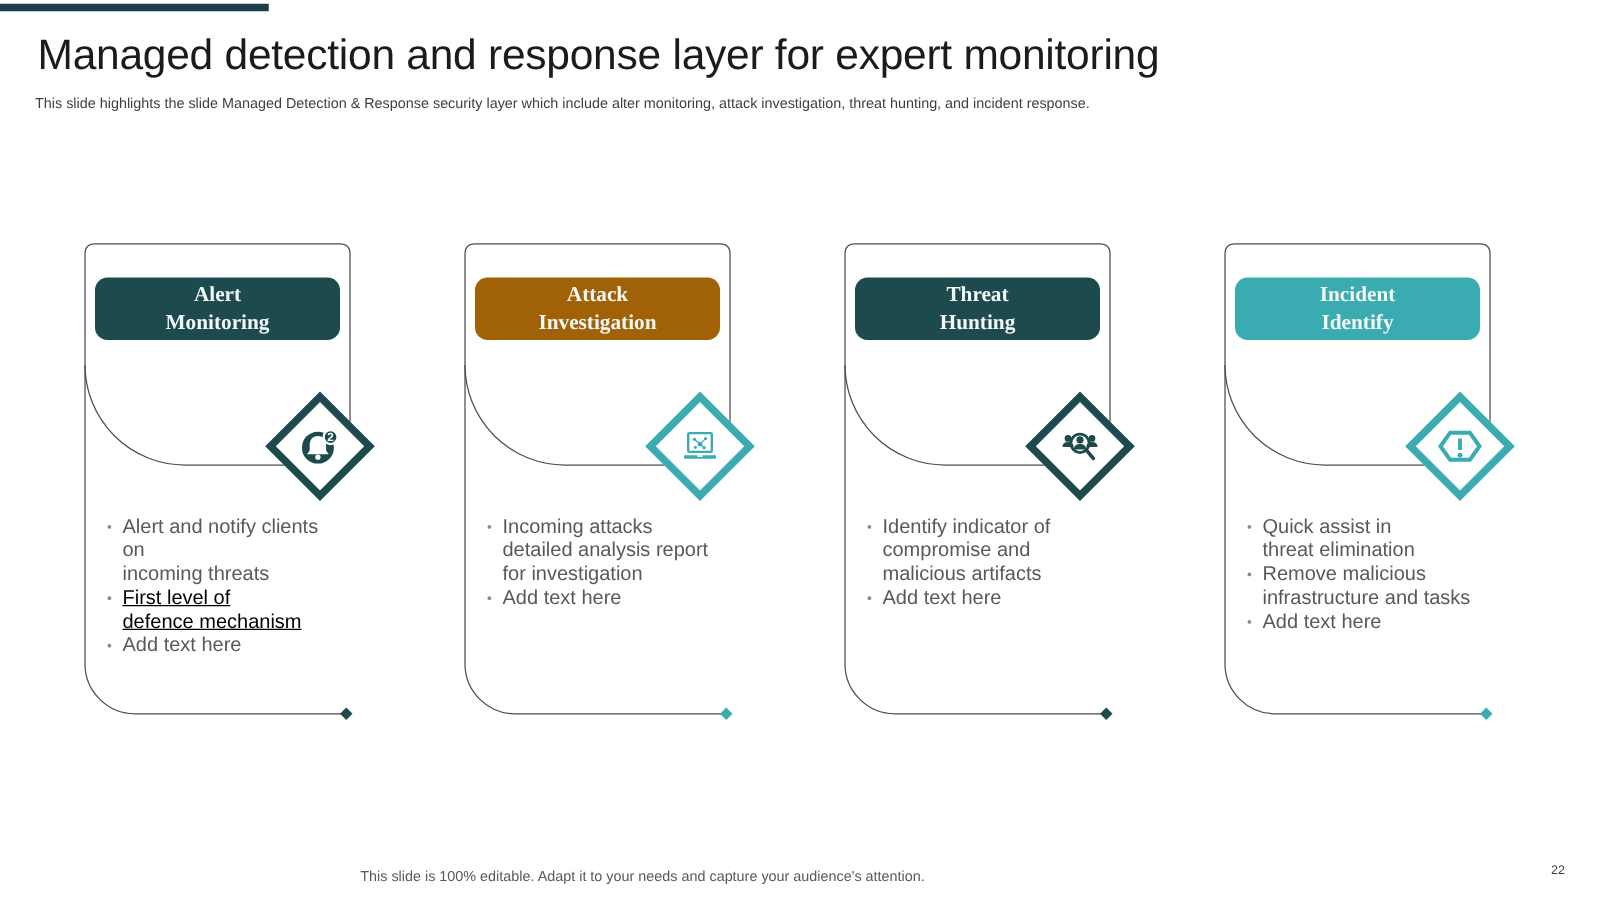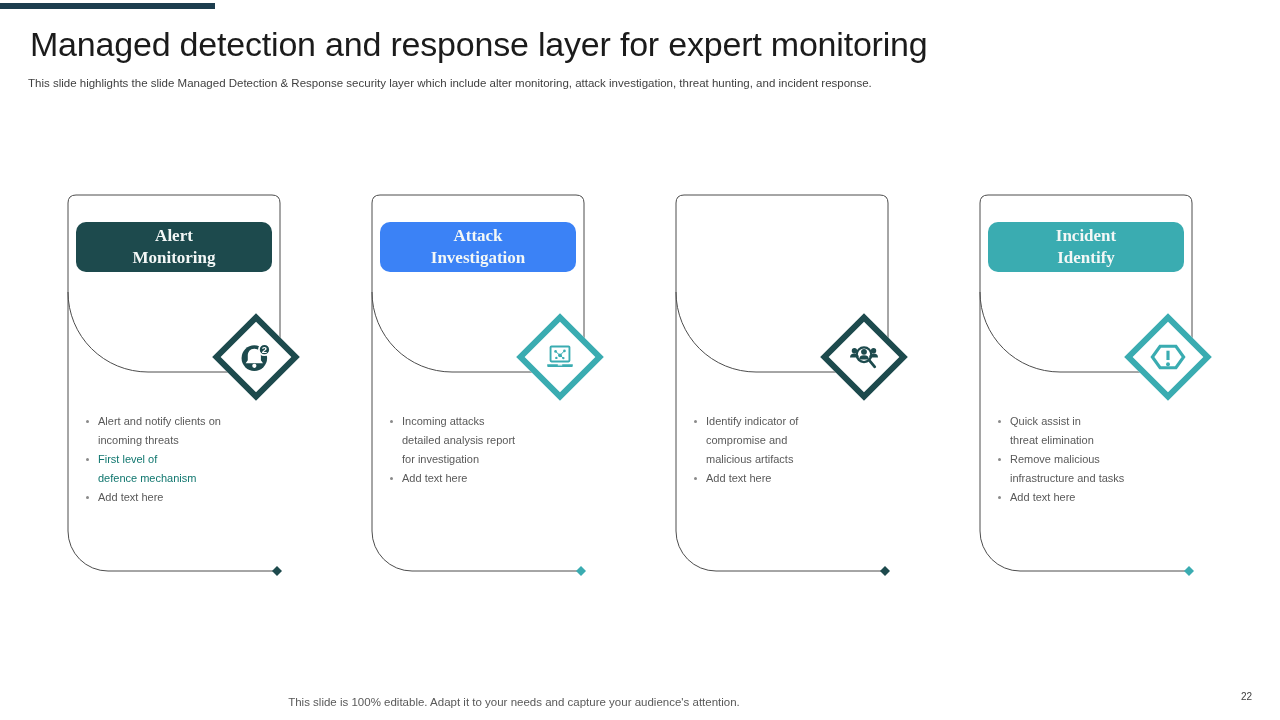--- a/index.html
+++ b/index.html
@@ -25,21 +25,21 @@
           font-size:17px; line-height:1.32; color:#f3f7f6; text-align:center;
           white-space:pre-line; }
 
   .diamond { position:absolute; left:157px; top:131px; width:62px; height:62px;
              background:#ffffff; border:6px solid #000; transform:rotate(45deg); }
   .diamond .icon-wrap { position:absolute; left:-6px; top:-6px; width:62px; height:62px;
              transform:rotate(-45deg); display:flex; align-items:center; justify-content:center; }
 
   .bullets { position:absolute; left:16px; top:217px; width:188px; list-style:none; }
   .bullets li { position:relative; padding-left:14px; margin-bottom:0;
-                font-size:11px; line-height:19px; color:#595959; white-space:pre-line; }
+                font-size:16px; line-height:19px; color:#595959; white-space:pre-line; }
   .bullets li::before { content:""; position:absolute; left:2px; top:8px;
                 width:3px; height:3px; background:#8a8a8a; border-radius:50%; }
 
   .footer-note { position:absolute; left:0; top:696px; width:1028px; text-align:center;
                  font-size:11.5px; color:#595959; }
   .page-number { position:absolute; right:28px; top:691px; font-size:10px; color:#404040; }
 </style>
 </head>
 <body>
 
@@ -68,32 +68,32 @@
       <path d="M16.5 10.6 c-3.9 0 -5.9 2.9 -5.9 6.4 V21 l-1.9 2.7 h15.6 L22.4 21 v-4 C22.4 13.5 20.4 10.6 16.5 10.6 Z" fill="#fff"></path>
       <circle cx="16.5" cy="25.9" r="1.9" fill="#fff"></circle>
       <circle cx="25.6" cy="11.4" r="5" fill="#1D4A4D" stroke="#fff" stroke-width="1.6"></circle>
       <text x="25.6" y="14.3" font-size="8.5" font-weight="bold" fill="#fff" text-anchor="middle" font-family="Liberation Sans, sans-serif">2</text>
     </svg>
           </div>
     </div>
     <ul class="bullets">
           <li style="color: rgb(89, 89, 89);">Alert and notify  clients  on
 incoming threats</li>
-          <li style="color: #0f766e;">First level of
+          <li style="color: #000000; text-decoration: underline;">First level of
 defence mechanism</li>
           <li style="color: rgb(89, 89, 89);">Add text here</li>
         </ul>
   </div>
       <div class="card" style="left: 372px;">
     <svg class="outline" width="224" height="392">
       <path class="p-upper" d="M8,0 H204 Q212,0 212,8 V177 H80 A80,80 0 0 1 0,97 V8 Q0,0 8,0 Z" fill="none" stroke-width="1" stroke="#4D4D4D"></path>
       <path class="p-swoosh" d="M0,97 V336 A40,40 0 0 0 40,376 H206" fill="none" stroke-width="1" stroke="#4D4D4D"></path>
       <polygon class="p-marker" points="209,371 214,376 209,381 204,376" fill="#3AACB1"></polygon>
     </svg>
-    <div class="pill" style="background: #3b82f6;">
+    <div class="pill" style="background: #a16207;">
       <div class="pill-text">Attack
 Investigation</div>
     </div>
     <div class="diamond" style="border-color: rgb(58, 172, 177);">
       <div class="icon-wrap">
     <svg width="40" height="40" viewBox="0 0 36 36">
       <rect x="9.5" y="8.5" width="17" height="13.5" rx="0.8" fill="none" stroke="#3AACB1" stroke-width="1.7"></rect>
       <line x1="14" y1="13" x2="18" y2="16.5" stroke="#3AACB1" stroke-width="0.9"></line>
       <line x1="18" y1="16.5" x2="22" y2="12.5" stroke="#3AACB1" stroke-width="0.9"></line>
       <line x1="18" y1="16.5" x2="21" y2="19" stroke="#3AACB1" stroke-width="0.9"></line>
@@ -113,20 +113,24 @@
 for investigation</li>
           <li style="color: rgb(89, 89, 89);">Add text here</li>
         </ul>
   </div>
       <div class="card" style="left: 676px;">
     <svg class="outline" width="224" height="392">
       <path class="p-upper" d="M8,0 H204 Q212,0 212,8 V177 H80 A80,80 0 0 1 0,97 V8 Q0,0 8,0 Z" fill="none" stroke-width="1" stroke="#4D4D4D"></path>
       <path class="p-swoosh" d="M0,97 V336 A40,40 0 0 0 40,376 H206" fill="none" stroke-width="1" stroke="#4D4D4D"></path>
       <polygon class="p-marker" points="209,371 214,376 209,381 204,376" fill="#1D4A4D"></polygon>
     </svg>
+    <div class="pill" style="background: rgb(29, 74, 77);">
+      <div class="pill-text">Threat
+Hunting</div>
+    </div>
     <div class="diamond" style="border-color: rgb(29, 74, 77);">
       <div class="icon-wrap">
     <svg width="42" height="42" viewBox="0 0 36 36">
       <circle cx="9.8" cy="12.6" r="2.3" fill="#1D4A4D"></circle>
       <path d="M6 18.5 q0 -3.4 3.8 -3.4 q3.8 0 3.8 3.4 Z" fill="#1D4A4D"></path>
       <circle cx="26.2" cy="12.6" r="2.3" fill="#1D4A4D"></circle>
       <path d="M22.4 18.5 q0 -3.4 3.8 -3.4 q3.8 0 3.8 3.4 Z" fill="#1D4A4D"></path>
       <circle cx="18" cy="13.6" r="2.5" fill="#1D4A4D"></circle>
       <path d="M13.8 20.2 q0 -3.8 4.2 -3.8 q4.2 0 4.2 3.8 Z" fill="#1D4A4D"></path>
       <circle cx="18" cy="16" r="6.3" fill="none" stroke="#1D4A4D" stroke-width="1.9"></circle>

